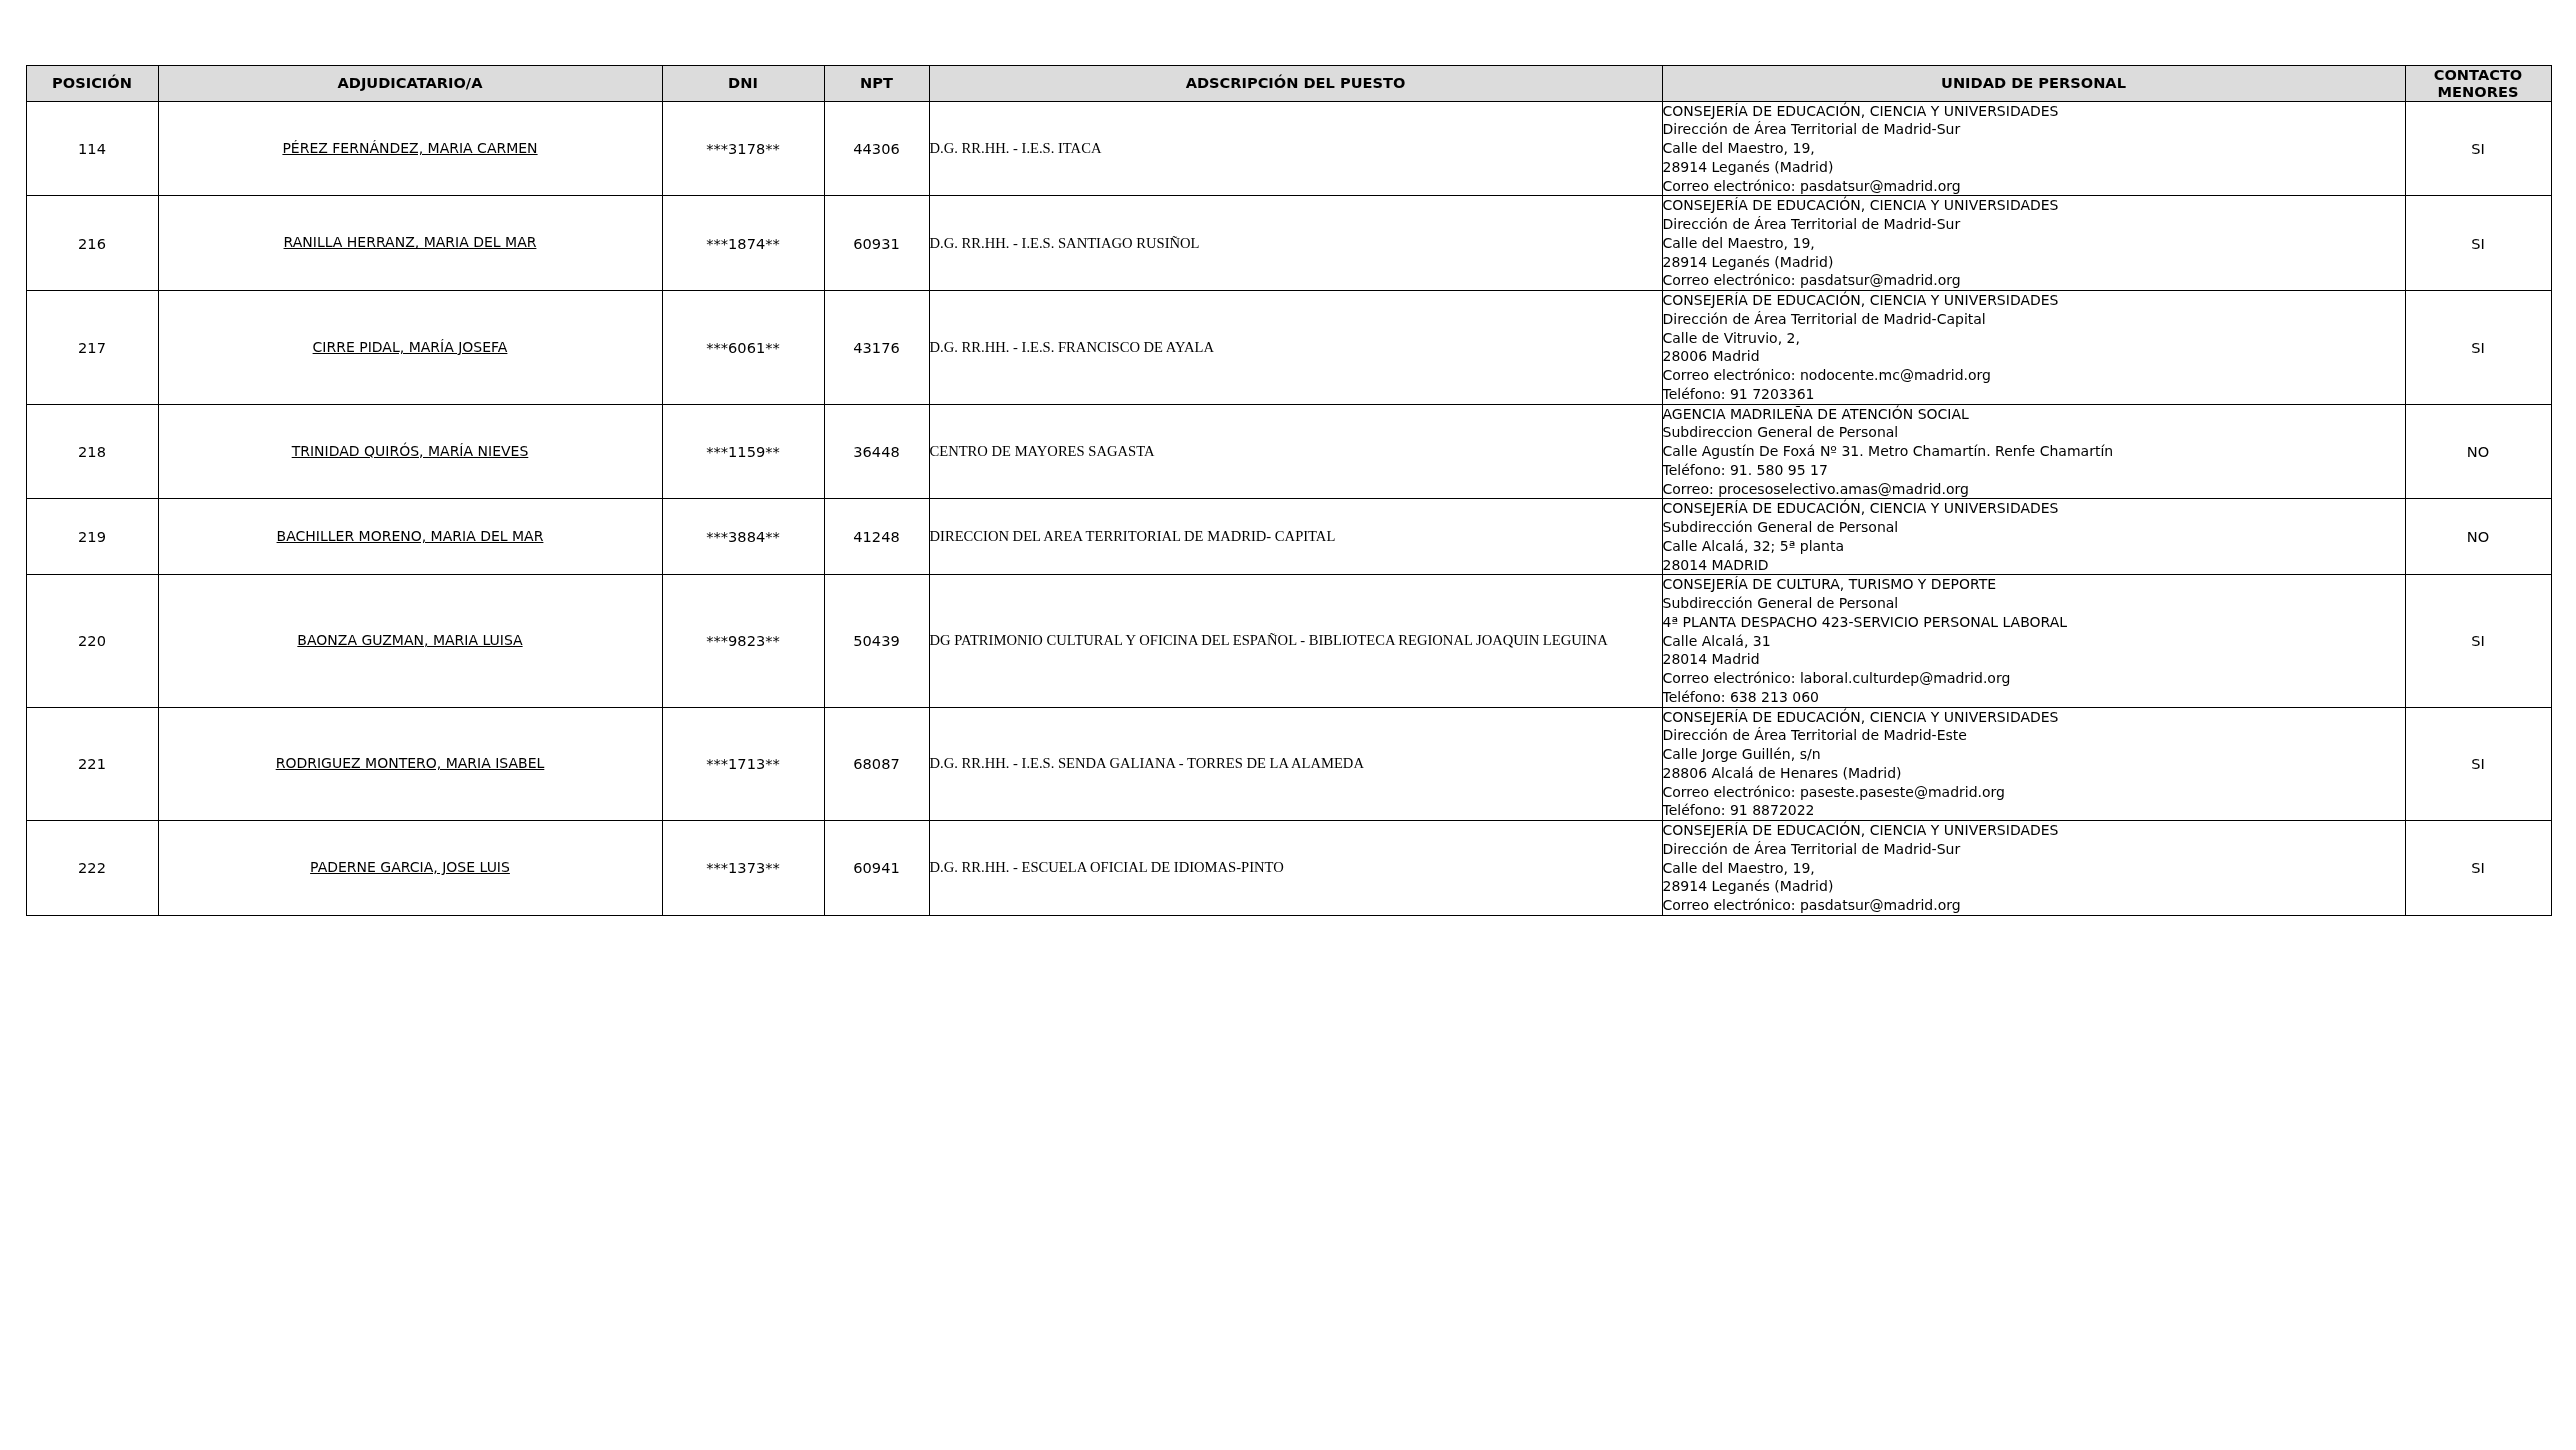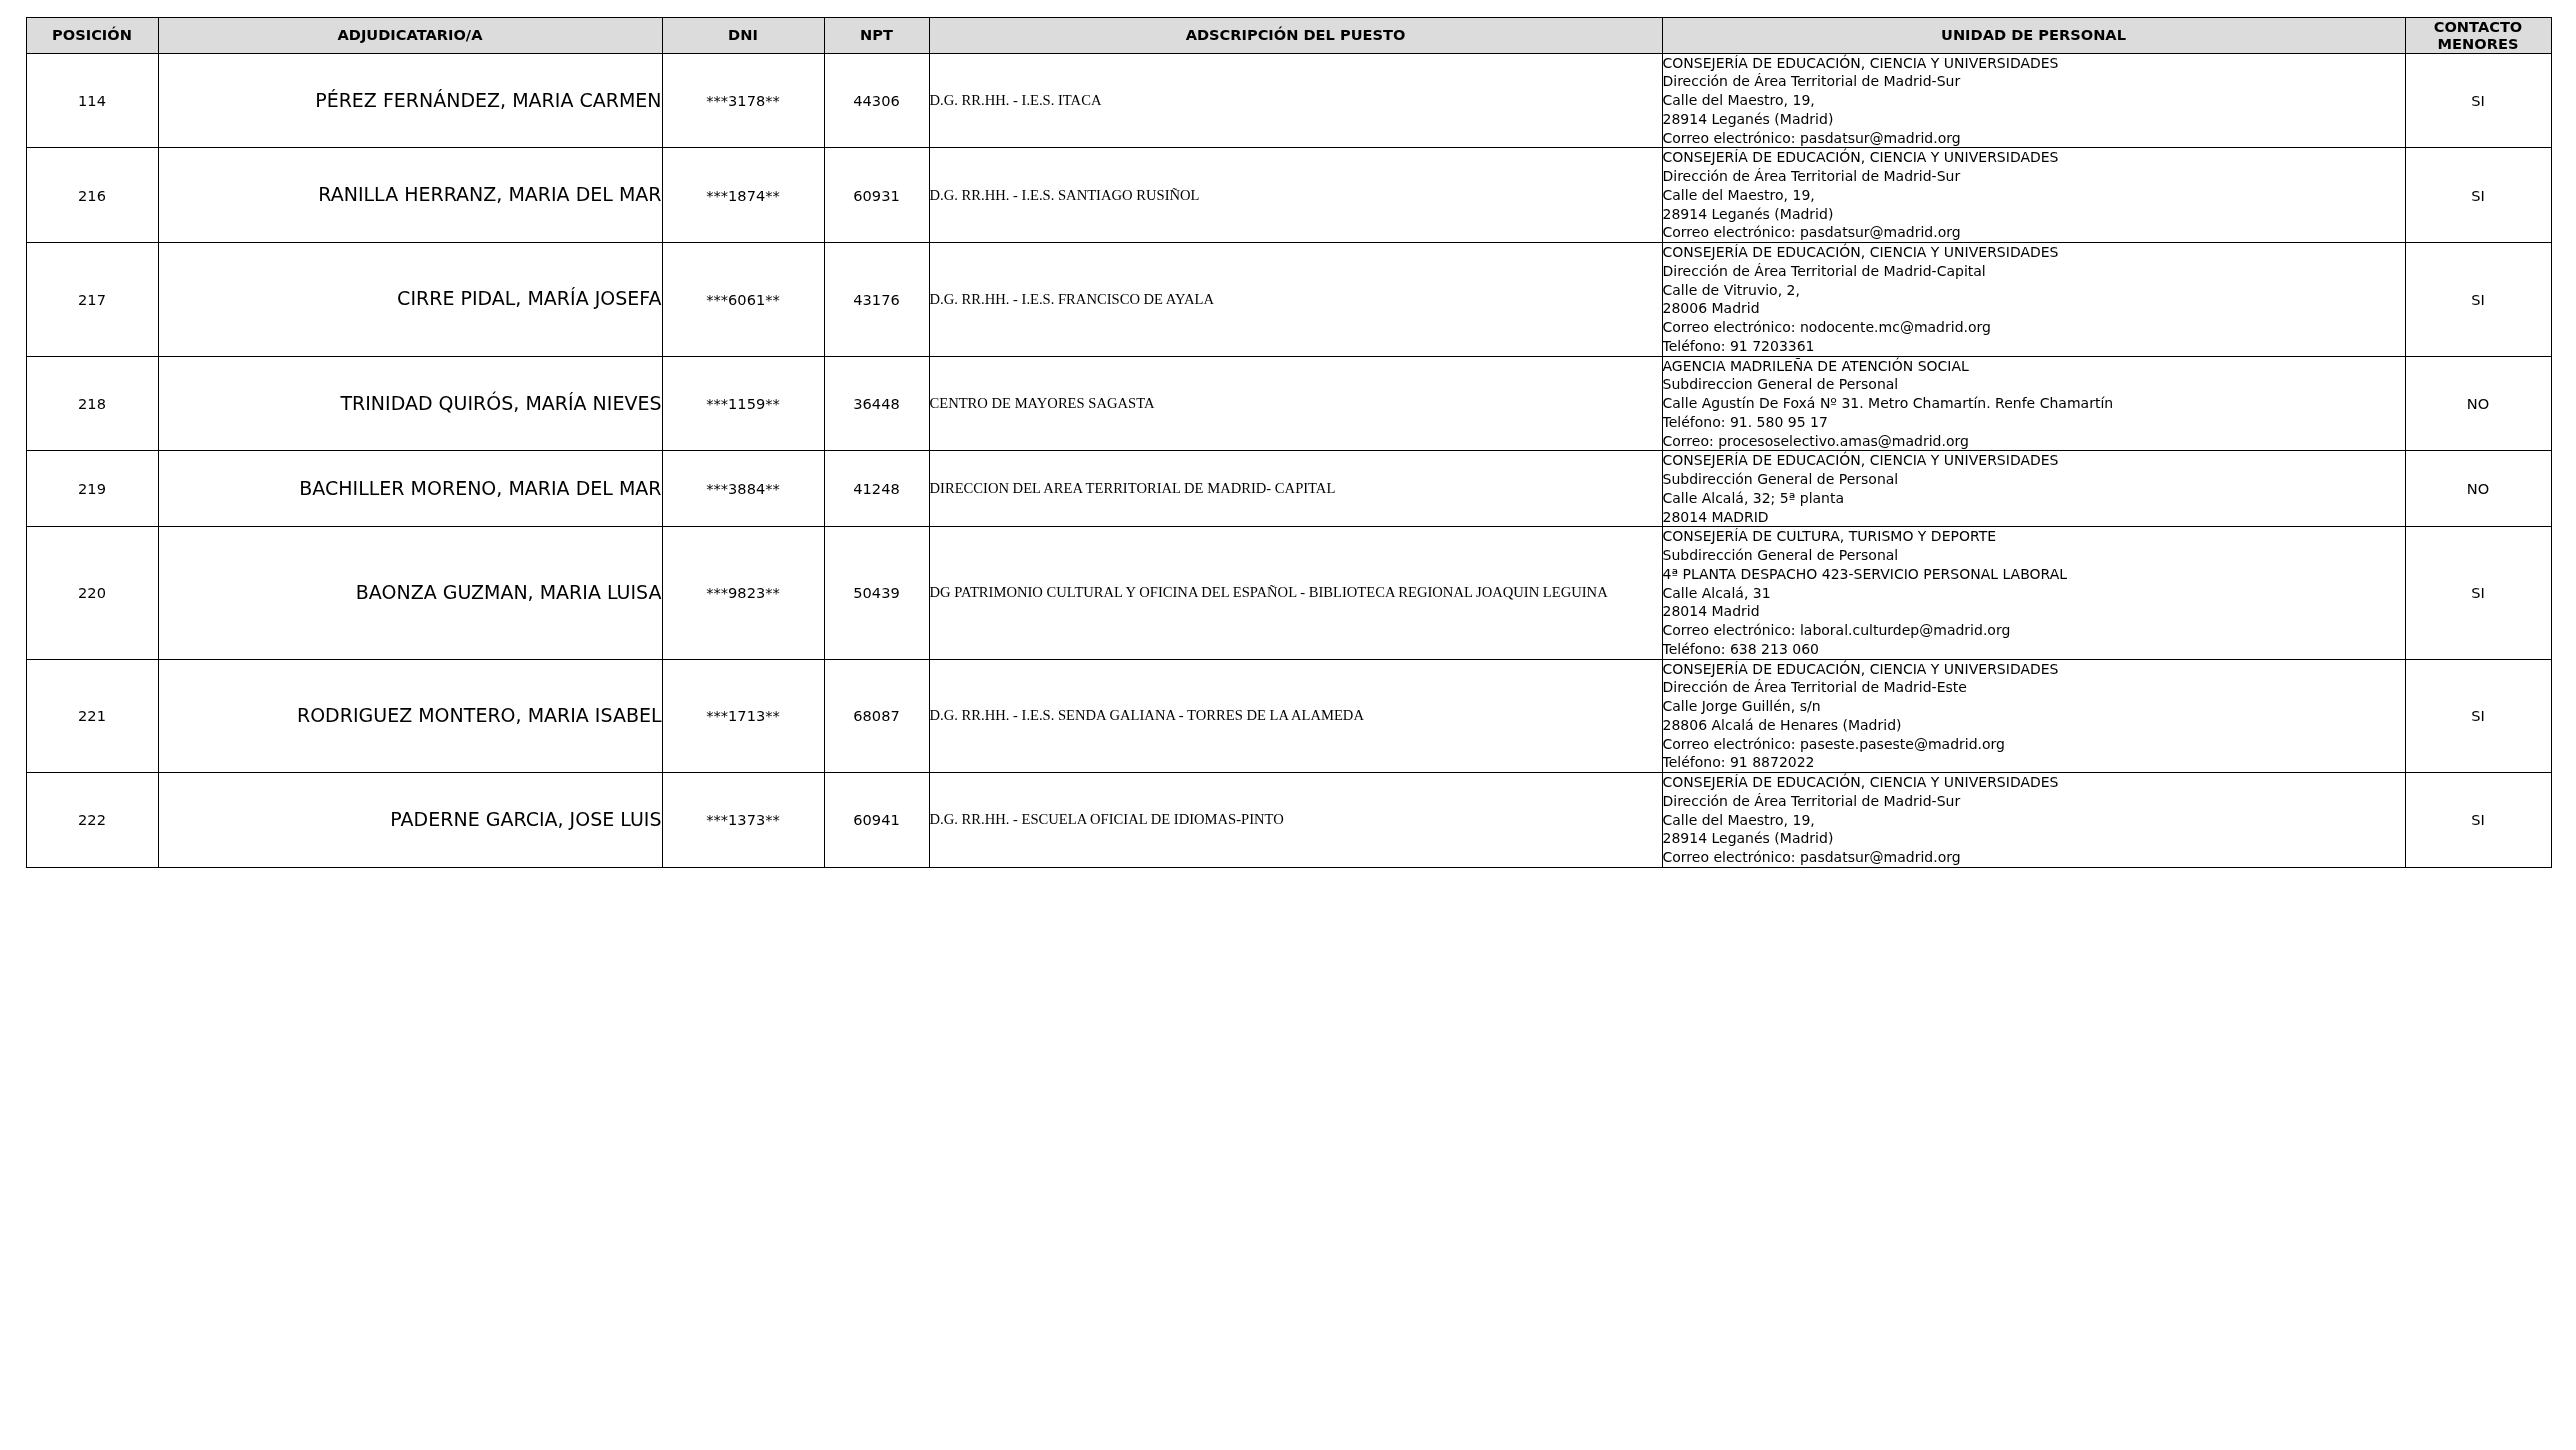--- a/index.html
+++ b/index.html
@@ -9,20 +9,21 @@
   }
   body {
     font-family: "DejaVu Sans", "Liberation Sans", sans-serif;
     color: #000000;
     width: 2576px;
   }
   .page {
     padding: 16.5px 25.5px 0 25.5px;
     box-sizing: border-box;
     width: 2576px;
+    margin-top: 48px;
   }
   table.listing {
     border-collapse: collapse;
     table-layout: fixed;
     width: 2525px;
     font-size: 14.6px;
   }
   table.listing col.c-pos    { width: 132px; }
   table.listing col.c-adj    { width: 504px; }
   table.listing col.c-dni    { width: 162px; }
@@ -47,24 +48,25 @@
   }
   thead th.two-line {
     line-height: 1.2;
   }
   td.pos, td.dni, td.npt, td.con {
     text-align: center;
     font-size: 14.6px;
     padding: 4.5px 3px;
   }
   td.adj {
-    text-align: right;
+    text-align: center;
     padding: 4.5px 10.5px 4.5px 15px;
-    font-size: 19px;
+    font-size: 14px;
     line-height: 1.25;
+    text-decoration: underline;
   }
   td.ads {
     text-align: left;
     padding: 4.5px 12px 4.5px 12px;
     font-size: 14.6px;
     line-height: 1.3;
     font-family: Liberation Serif, serif;
   }
   td.uni {
     text-align: left;

